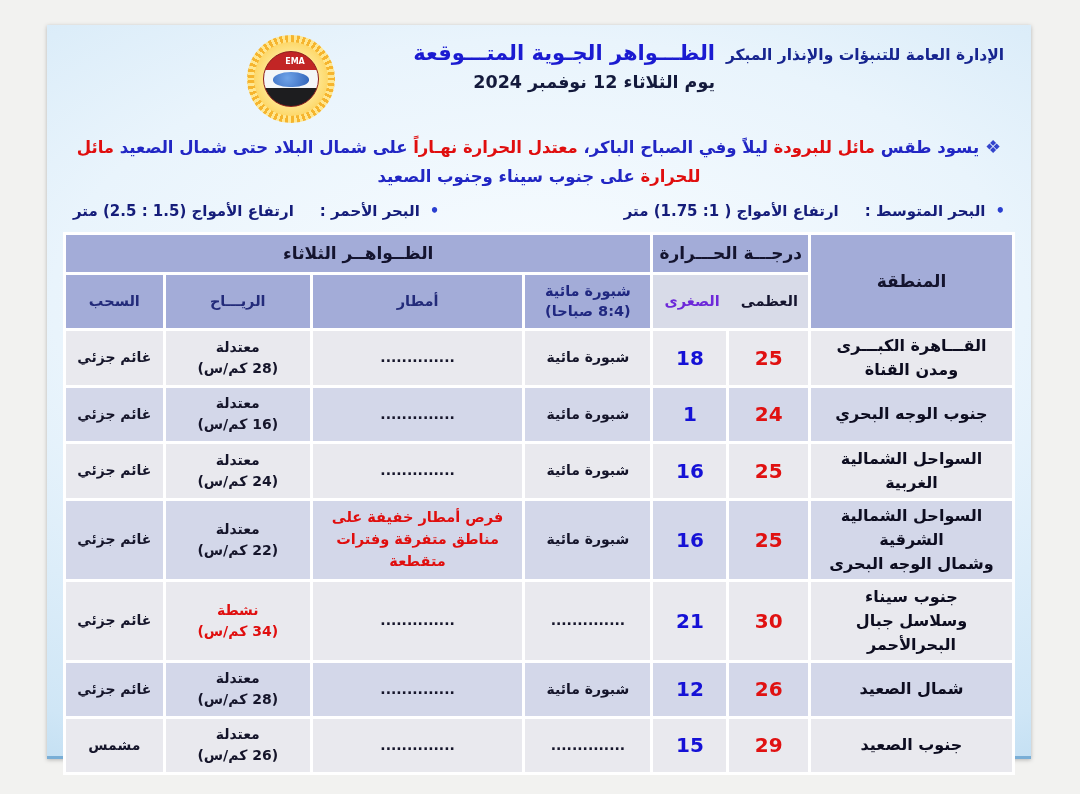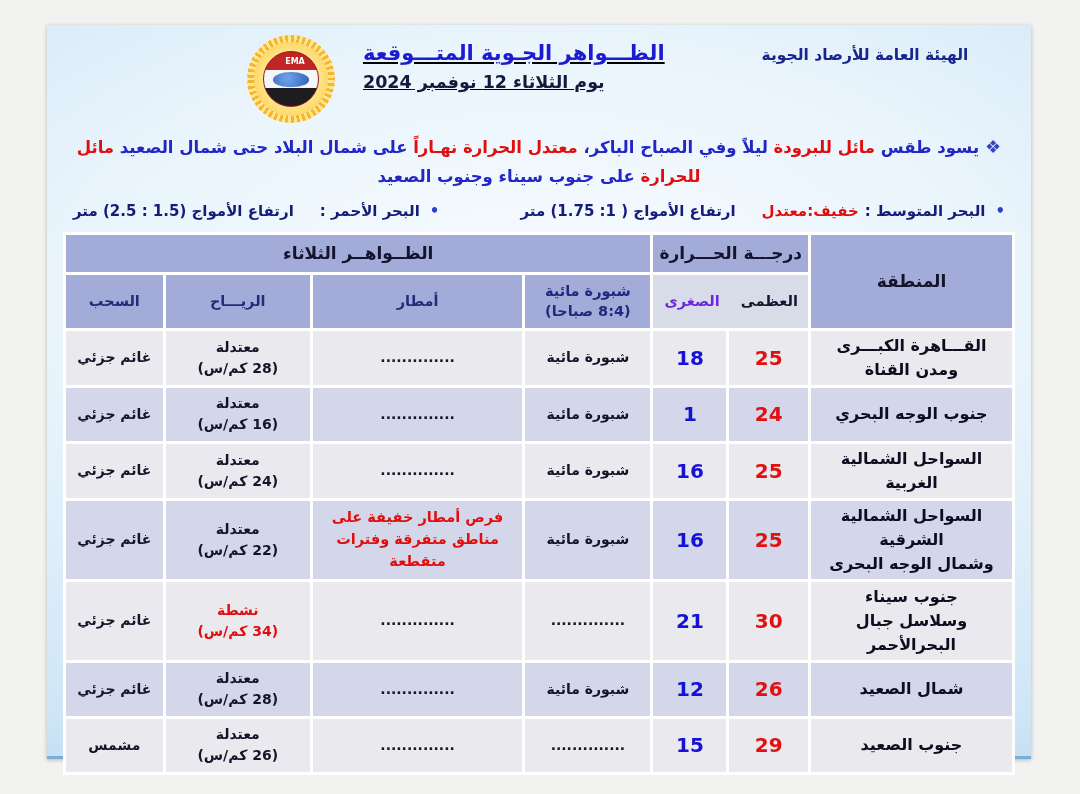--- a/index.html
+++ b/index.html
@@ -16,21 +16,21 @@
     background: radial-gradient(130% 95% at 50% 38%, #f8fcff 0%, #e9f4fc 38%, #cfe6f6 70%, #a9d0ec 92%, #8fc0e4 100%);
     border-bottom: 3px solid #79aed6;
     box-shadow: 0 1px 4px rgba(0,0,0,.25);
     padding: 10px 16px 0;
   }
 
   
   .hdr { display: flex; align-items: flex-start; }
   .org { width: 300px; text-align: center; padding-top: 8px; }
   .org div { color: #17258f; font-weight: bold; font-size: 15.5px; line-height: 1.65; }
-  .titleblock { flex: 1; text-align: left; padding-top: 6px; text-decoration: underline; }
+  .titleblock { flex: 1; text-align: right; padding-top: 6px; }
   .doc-title { color: #1b1bd1; font-weight: bold; font-size: 21px; letter-spacing: .5px; }
   .doc-date { color: #141a3c; font-weight: bold; font-size: 17.5px; margin-top: 7px; }
   .logo { width: 300px; display: flex; justify-content: flex-start; padding-right: 28px; }
   .sun {
     width: 88px; height: 88px; border-radius: 50%;
     background: repeating-conic-gradient(#f6b52e 0deg 4deg, #ffe791 4deg 8deg);
     position: relative;
   }
   .sun::before {
     content: ""; position: absolute; inset: 7px; border-radius: 50%;
@@ -113,21 +113,21 @@
   .fc td.red { color: #e00e0e; }
   .fc td.c-rain.red { font-size: 14.5px; }
 </style>
 </head>
 <body>
 
 <div class="page">
 
   <div class="hdr">
     <div class="org">
-      <div>الهيئة العامة للأرصاد الجوية</div>
+      <div>الإدارة العامة للتنبؤات والإنذار المبكر</div>
     </div>
     <div class="titleblock">
       <div class="doc-title">الظـــواهر الجـوية المتـــوقعة</div>
       <div class="doc-date">يوم  الثلاثاء 12 نوفمبر 2024</div>
     </div>
     <div class="logo">
       <div class="sun">
         <div class="emblem">
           <div class="ema">EMA</div>
           <div class="cloud"></div>
@@ -138,21 +138,20 @@
 
   <div class="summary">
     <span class="bullet">❖</span><span><span class="blue">يسود طقس </span><span class="red">مائل للبرودة</span><span class="blue"> ليلاً وفي الصباح الباكر، </span><span class="red">معتدل الحرارة نهـاراً</span><span class="blue"> على شمال البلاد حتى شمال الصعيد </span><span class="red">مائل للحرارة</span><span class="blue"> على جنوب سيناء وجنوب الصعيد</span></span>
   </div>
 
   <div class="sea-row">
     <div class="sea-item">
       <span class="sea-pair">
         <span class="sea-bullet">•</span>
         <span class="sea-name">البحر المتوسط :</span>
-        <span class="sea-state">خفيف:معتدل</span>
       </span>
       <span class="sea-waves">ارتفاع الأمواج ( 1: 1.75) متر</span>
     </div>
     <div class="sea-item">
       <span class="sea-pair">
         <span class="sea-bullet">•</span>
         <span class="sea-name">البحر الأحمر :</span>
       </span>
       <span class="sea-waves">ارتفاع الأمواج (1.5 : 2.5) متر</span>
     </div>

